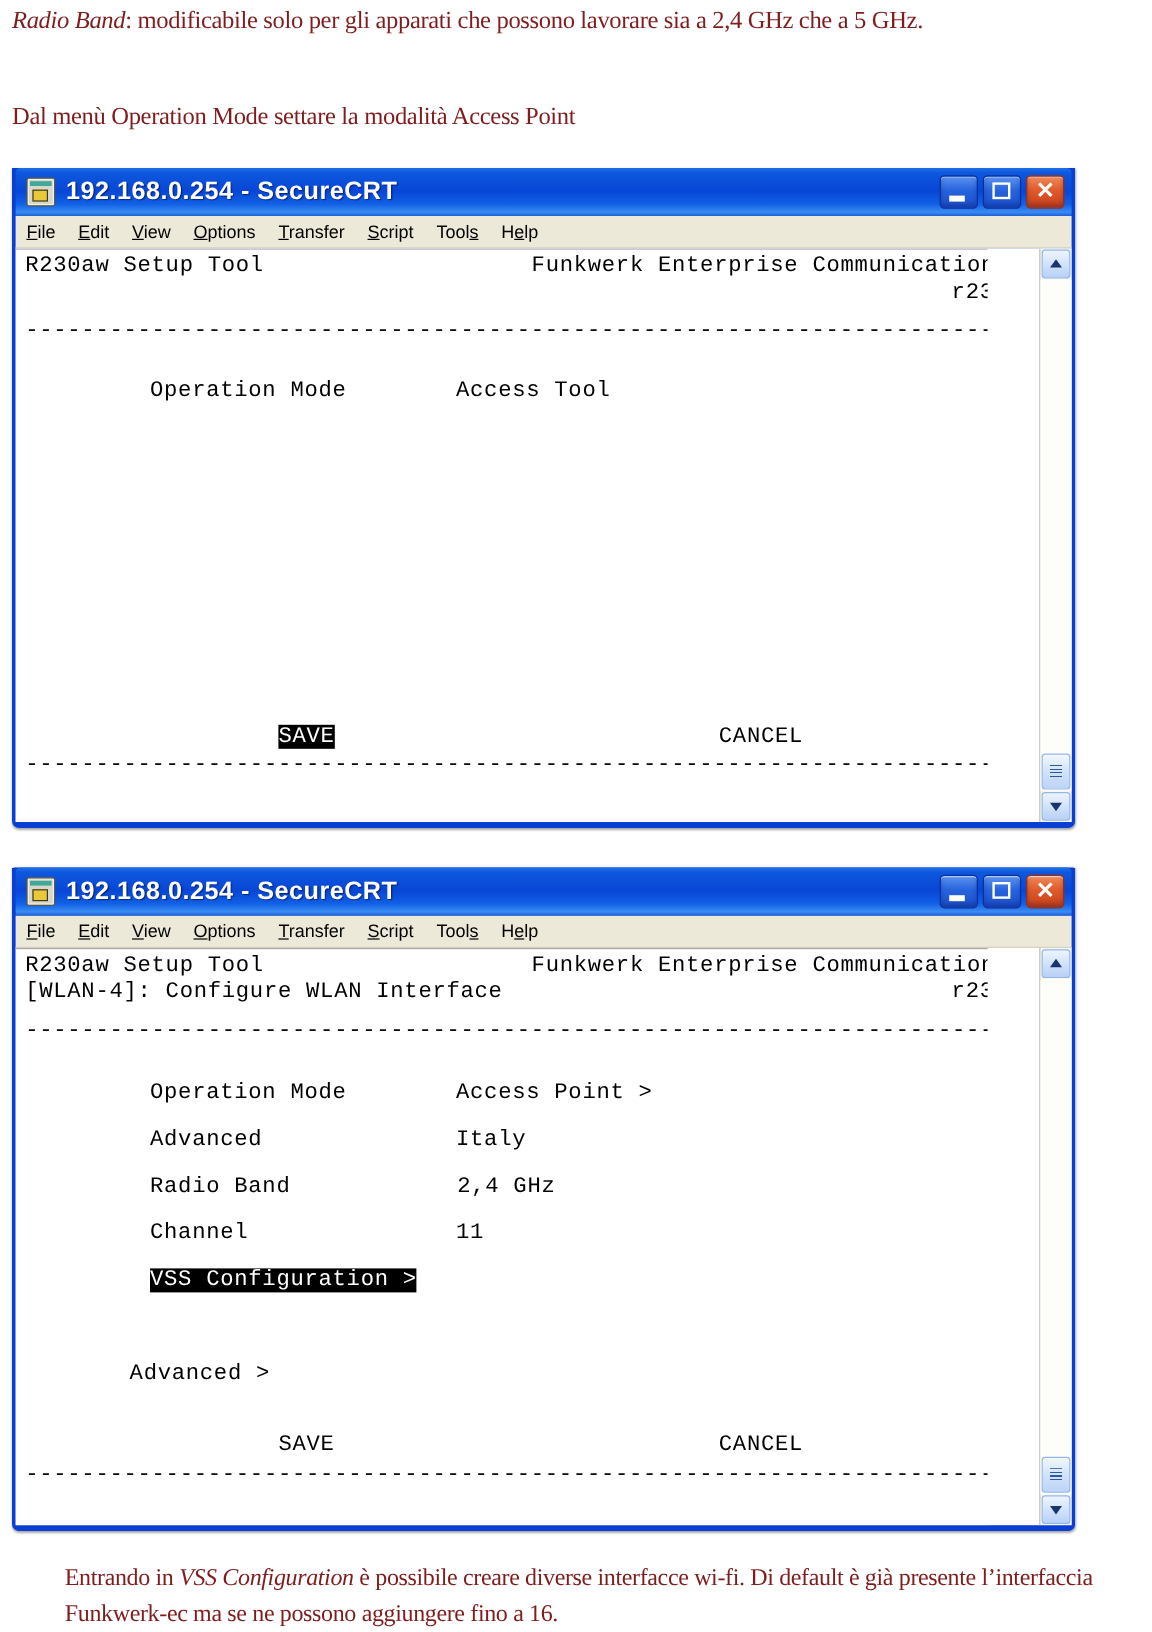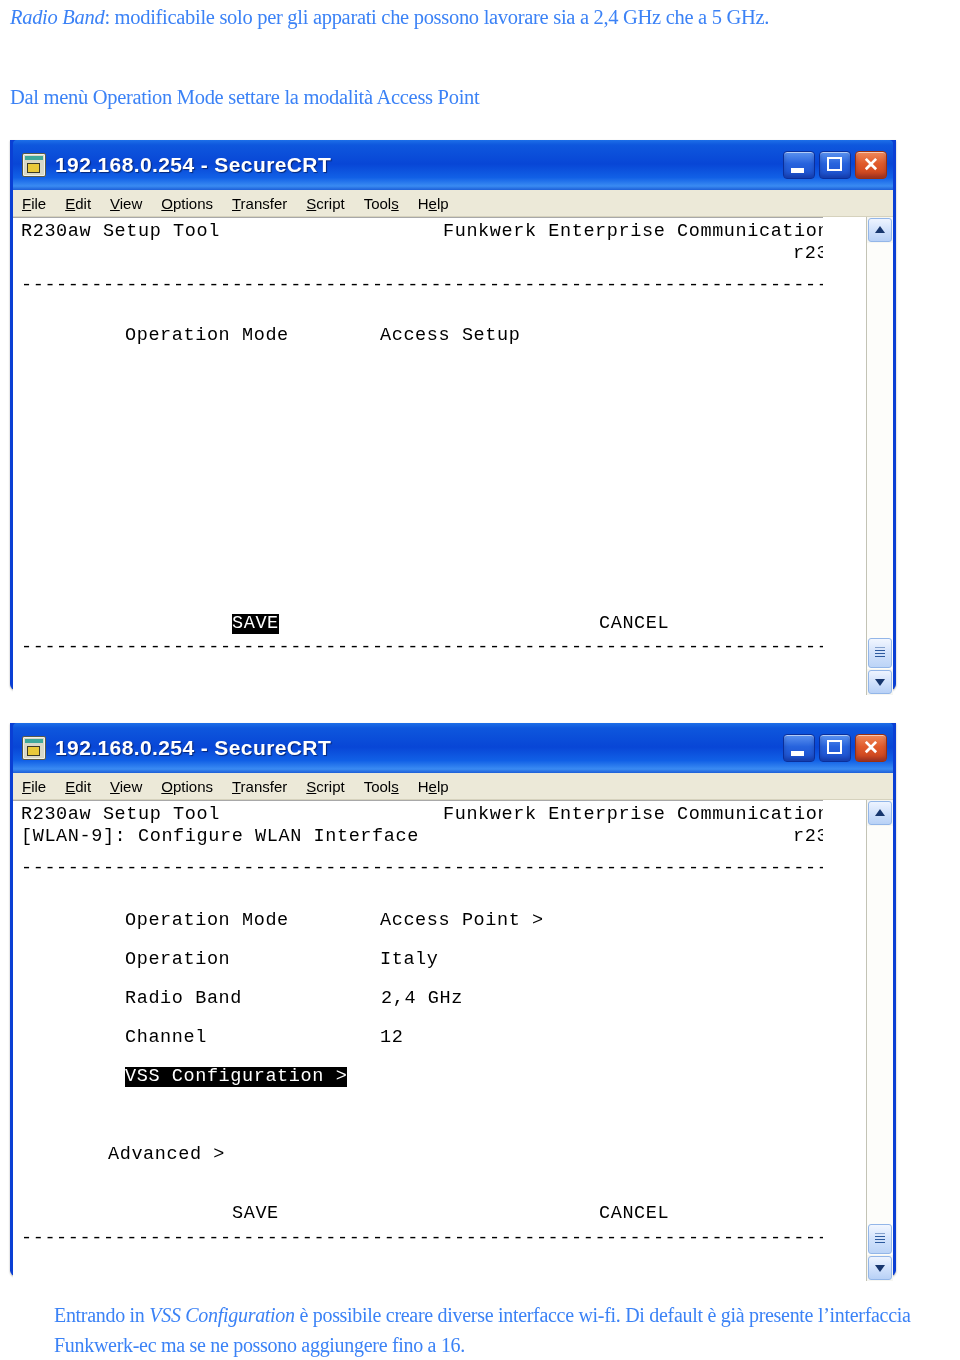--- a/index.html
+++ b/index.html
@@ -13,21 +13,21 @@
     position: relative;
     font-family: "Liberation Serif", serif;
     overflow: hidden;
   }
 
   
   .prose {
     position: absolute;
     left: 10px;
     width: 944px;
-    color: #3b82f6;
+    color: #7f1d1d;
     font-family: "Liberation Serif", serif;
     font-size: 20.5px;
     line-height: 30px;
     letter-spacing: -0.3px;
   }
   .prose .ital { font-style: italic; }
 
   #intro-block { top: 2px; }
   #lead-block  { top: 82px; }
   #outro-block { top: 1300px; font-size: 20px; line-height: 30px; margin-left: 44px; }
@@ -40,21 +40,21 @@
     border-top: none;
     border-radius: 0 0 6px 6px;
     background: #0a3fd4;
     box-shadow: 0 1px 2px rgba(0,0,0,0.35);
   }
   #window-1 { left: 10px; top: 140px;  width: 886px; height: 550px; }
   #window-2 { left: 10px; top: 723px;  width: 886px; height: 553px; }
 
   
   .titlebar {
-    height: 50px;
+    height: 40px;
     background: linear-gradient(to bottom,
         #1d6fe8 0%, #0e57dd 10%, #0846d6 48%, #1160e6 75%, #3a8bf2 92%, #1d5fd8 100%);
     border-radius: 4px 4px 0 0;
     display: flex;
     align-items: center;
     padding: 0 4px 0 9px;
     position: relative;
   }
   .title-icon {
     width: 22px; height: 22px;
@@ -278,21 +278,21 @@
   </div>
 
   <div class="term-wrap">
     <div class="term-screen">
       <div class="term-line" style="top:4px;  left:8px;">R230aw Setup Tool</div>
       <div class="term-line" style="top:4px;  left:430px;">Funkwerk Enterprise Communications GmbH</div>
       <div class="term-line" style="top:26px; left:780px;">r230aw</div>
       <div class="term-line" style="top:58px; left:8px;">--------------------------------------------------------------------------------</div>
 
       <div class="term-line" style="top:108px; left:112px;">Operation Mode</div>
-      <div class="term-line" style="top:108px; left:367px;">Access Setup</div>
+      <div class="term-line" style="top:108px; left:367px;">Access Tool</div>
 
       <div class="term-line inv" style="top:396px; left:219px;">SAVE</div>
       <div class="term-line" style="top:396px; left:586px;">CANCEL</div>
       <div class="term-line" style="top:420px; left:8px;">--------------------------------------------------------------------------------</div>
 
       <div class="cursor-block" style="top:450px; left:836px;"></div>
     </div>
 
     <div class="scrollbar">
       <div class="sb-track"></div>
@@ -331,35 +331,35 @@
     <div class="menu-item"><u>T</u>ransfer</div>
     <div class="menu-item"><u>S</u>cript</div>
     <div class="menu-item">Tool<u>s</u></div>
     <div class="menu-item">H<u>e</u>lp</div>
   </div>
 
   <div class="term-wrap">
     <div class="term-screen">
       <div class="term-line" style="top:4px;  left:8px;">R230aw Setup Tool</div>
       <div class="term-line" style="top:4px;  left:430px;">Funkwerk Enterprise Communications GmbH</div>
-      <div class="term-line" style="top:26px; left:8px;">[WLAN-9]: Configure WLAN Interface</div>
+      <div class="term-line" style="top:26px; left:8px;">[WLAN-4]: Configure WLAN Interface</div>
       <div class="term-line" style="top:26px; left:780px;">r230aw</div>
       <div class="term-line" style="top:58px; left:8px;">--------------------------------------------------------------------------------</div>
 
       <div class="term-line" style="top:110px; left:112px;">Operation Mode</div>
       <div class="term-line" style="top:110px; left:367px;">Access Point &gt;</div>
 
-      <div class="term-line" style="top:149px; left:112px;">Operation</div>
+      <div class="term-line" style="top:149px; left:112px;">Advanced</div>
       <div class="term-line" style="top:149px; left:367px;">Italy</div>
 
       <div class="term-line" style="top:188px; left:112px;">Radio Band</div>
       <div class="term-line" style="top:188px; left:368px;">2,4 GHz</div>
 
       <div class="term-line" style="top:227px; left:112px;">Channel</div>
-      <div class="term-line" style="top:227px; left:367px;">12</div>
+      <div class="term-line" style="top:227px; left:367px;">11</div>
 
       <div class="term-line inv" style="top:266px; left:112px;">VSS Configuration &gt;</div>
       <div class="term-line" style="top:344px; left:95px;">Advanced &gt;</div>
 
       <div class="term-line" style="top:403px; left:219px;">SAVE</div>
       <div class="term-line" style="top:403px; left:586px;">CANCEL</div>
       <div class="term-line" style="top:428px; left:8px;">--------------------------------------------------------------------------------</div>
     </div>
 
     <div class="scrollbar">

